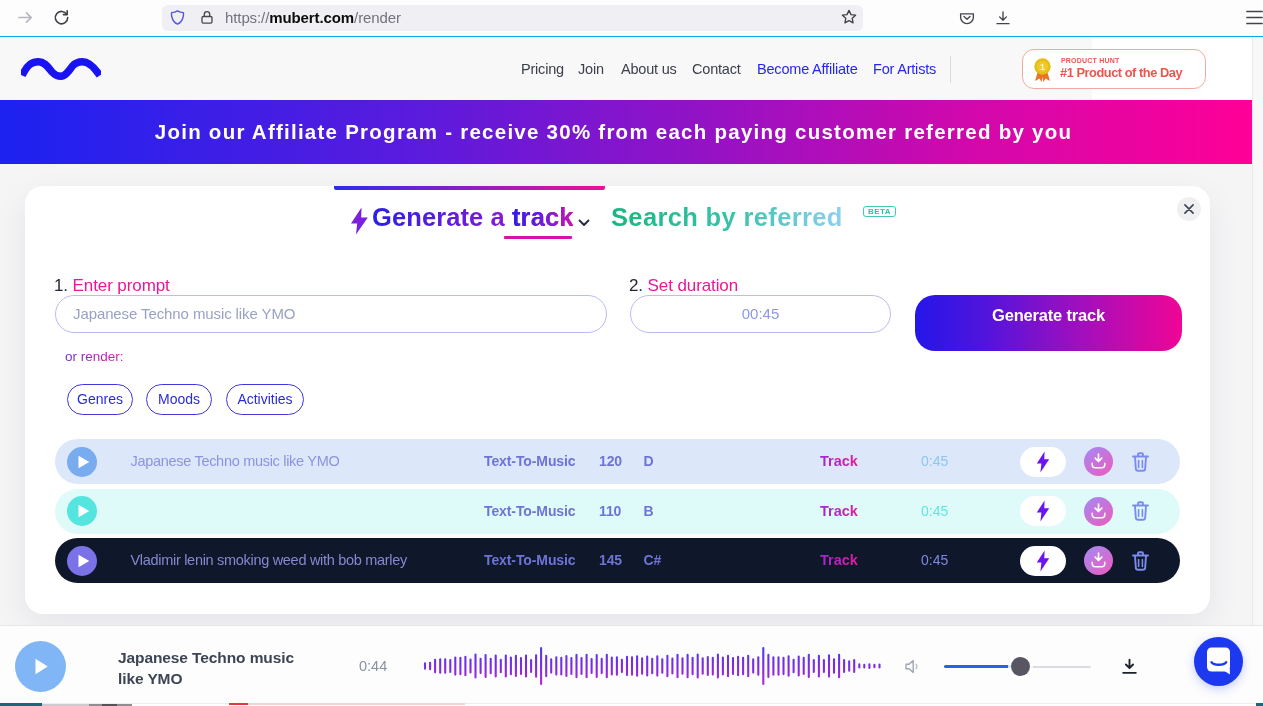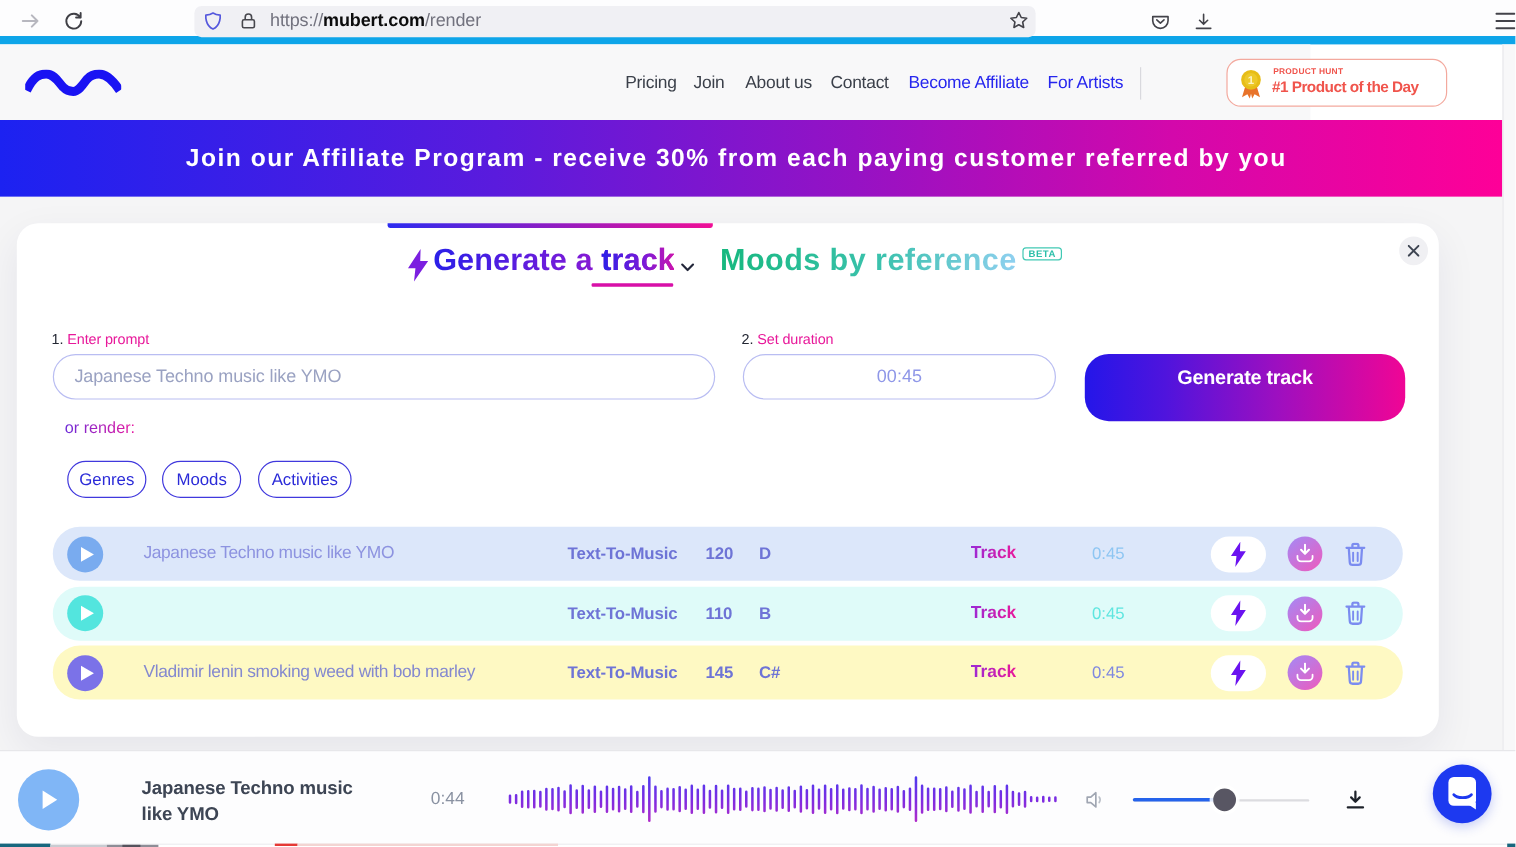--- a/index.html
+++ b/index.html
@@ -1,49 +1,49 @@
 <!DOCTYPE html>
 <html><head><meta charset="utf-8">
 <style>
   * { margin:0; padding:0; box-sizing:border-box; }
   html,body { width:1263px; height:706px; overflow:hidden; }
   body { font-family:"Liberation Sans", sans-serif; position:relative; background:#fff; }
   .abs { position:absolute; }
   svg { display:block; }
   
-  #chrome { position:absolute; left:0; top:0; width:1263px; height:37px; background:#fdfdfe; border-bottom:7px solid #0ea5e9; }
+  #chrome { position:absolute; left:0; top:0; width:1263px; height:37px; background:#fdfdfe; border-bottom:1px solid #0ea5e9; }
   #urlbar { position:absolute; left:162px; top:5px; width:701px; height:26px; background:#f0f0f4; border-radius:6px; }
   #urltext { position:absolute; left:225px; top:5px; height:26px; line-height:26px; font-size:15px; color:#72727e; letter-spacing:-0.1px;}
   #urltext b { color:#0c0c0d; font-weight:700; }
   
   #header { position:absolute; left:0; top:37px; width:1092px; height:63px; background:#f8f8f9; }
   .nav { position:absolute; top:24px; font-size:14.5px; color:#3b404a; letter-spacing:-0.2px; }
   .nav.blue { color:#2626ee; }
   #phbadge { position:absolute; left:1022px; top:12px; width:184px; height:40px; background:#fff; border:1px solid #f3a99e; border-radius:12px; }
   
   #banner { position:absolute; left:0; top:100px; width:1252px; height:64px;
     background:linear-gradient(90deg,#1c22f1 0%, #5a1bdd 33%, #9612c4 57%, #d308ab 78%, #fe0098 100%); }
   #banner .txt { position:absolute; left:21px; top:0; width:1185px; height:64px; line-height:64px; text-align:center;
     color:#fff; font-size:20.5px; font-weight:700; letter-spacing:1.25px; }
   
   #page { position:absolute; left:0; top:164px; width:1252px; height:461px; background:#f5f5f6; }
-  #card { position:absolute; left:14px; top:22px; width:1185px; height:428px; background:#fff; border-radius:18px;
+  #card { position:absolute; left:25px; top:22px; width:1185px; height:428px; background:#fff; border-radius:18px;
     box-shadow:0 12px 34px rgba(25,25,80,0.07); }
   #tabline { position:absolute; left:309px; top:0; width:271px; height:4px; border-radius:0 0 2px 2px;
     background:linear-gradient(90deg,#2b2bf0,#f00f96); }
   .gentxt { position:absolute; left:347px; top:16px; font-size:25.5px; line-height:30px; font-weight:700; letter-spacing:0.1px;
     background:linear-gradient(90deg,#2a20e8 0%, #7b1bd8 60%, #cb14ae 100%);
     -webkit-background-clip:text; background-clip:text; color:transparent; }
   .searchtxt { position:absolute; left:586px; top:16px; font-size:25.5px; line-height:30px; font-weight:700; letter-spacing:0.35px;
     background:linear-gradient(90deg,#16b87e 0%, #3cc2ae 55%, #8fd0f0 100%);
     -webkit-background-clip:text; background-clip:text; color:transparent; }
   #beta { position:absolute; left:838px; top:20px; width:33px; height:11px; border:1px solid #41c9b4; border-radius:3px;
     font-size:8px; font-weight:700; color:#2bbfa9; text-align:center; line-height:9px; letter-spacing:0.4px; }
   #closebtn { position:absolute; left:1151.5px; top:10.5px; width:24px; height:24px; border-radius:50%; background:#f0f0f3; }
-  .label { position:absolute; font-size:12px; color:#e8189a; letter-spacing:-0.1px; }
+  .label { position:absolute; font-size:17px; color:#e8189a; letter-spacing:-0.1px; }
   .label b { color:#232733; font-weight:400; }
   .input { position:absolute; height:38px; border:1.5px solid #b9bdf2; border-radius:19px; background:#fff; }
   #genbtn { position:absolute; left:890px; top:109px; width:267px; height:56px; border-radius:20px;
     background:linear-gradient(90deg,#2416e9 0%, #4f14dd 25%, #9d0fc0 60%, #f00595 100%);
     color:#fff; font-size:16.5px; font-weight:700; text-align:center; line-height:40px; letter-spacing:-0.2px; }
   #orchoose { position:absolute; left:40px; top:163px; font-size:13.5px; font-weight:400;
     background:linear-gradient(90deg,#6d2bd8,#e818a0); -webkit-background-clip:text; background-clip:text; color:transparent; }
   .pill { position:absolute; top:198px; height:31px; border:1.5px solid #4038dd; border-radius:16px;
     color:#2b2bd8; font-size:14px; text-align:center; line-height:28px; background:#fff; }
   .row { position:absolute; left:30px; width:1125px; height:45px; border-radius:22.5px; }
@@ -132,21 +132,21 @@
 <div id="card">
   <div id="tabline"></div>
   <svg class="abs" style="left:325px;top:21px" width="19" height="28" viewBox="0 0 19 28">
         <path d="M11.5 0.5 L1 16.5 h6.2 L6 27.5 L17.8 10.5 h-6.6 z" fill="#7b1fe0"></path>
       </svg>
   <div class="gentxt">Generate a <span style="background:inherit;-webkit-background-clip:text;background-clip:text;">track</span></div>
   <div class="abs" style="left:479px;top:50px;width:68px;height:2.5px;background:#d810a8;border-radius:1px"></div>
   <svg class="abs" style="left:553px;top:33px" width="12" height="8" viewBox="0 0 12 8" fill="none" stroke="#23273a" stroke-width="1.8" stroke-linecap="round" stroke-linejoin="round">
         <path d="M1.5 1.5L6 6l4.5-4.5"></path>
       </svg>
-  <div class="searchtxt">Moods by reference</div>
+  <div class="searchtxt">Search by referred</div>
   <div id="beta">BETA</div>
   <div id="closebtn">
         <svg style="margin:7px" width="10" height="10" viewBox="0 0 11 11" stroke="#3e4552" stroke-width="1.8" stroke-linecap="round">
           <path d="M1 1l9 9M10 1l-9 9"></path>
         </svg>
       </div>
 
   <div class="label" style="left:29px;top:90px"><b>1.</b> Enter prompt</div>
   <div class="input" style="left:30px;top:109px;width:552px;">
         <span style="position:absolute;left:17px;top:0;line-height:35px;font-size:15px;color:#9aa2c2;letter-spacing:-0.1px;">Japanese Techno music like YMO</span>
@@ -212,21 +212,21 @@
             <path d="M1.2 10.2v1.6a3 3 0 0 0 3 3h6.6a3 3 0 0 0 3-3v-1.6" stroke-width="1.5"></path>
           </svg>
         </div>
     <svg class="abs" style="left:1077px;top:12.5px" width="17" height="20" viewBox="0 0 17 20" fill="none" stroke="#7b8cf0" stroke-width="1.9">
           <path d="M1 4.5h15" stroke-linecap="round"></path>
           <path d="M6 4.2V2.4a1.2 1.2 0 0 1 1.2-1.2h2.6A1.2 1.2 0 0 1 11 2.4v1.8"></path>
           <path d="M3 4.8l0.8 11.7A2.4 2.4 0 0 0 6.2 18.8h4.6a2.4 2.4 0 0 0 2.4-2.3L14 4.8"></path>
           <path d="M6.6 8.5v7M10.4 8.5v7" stroke-linecap="round" stroke-width="1.6"></path>
         </svg>
   </div>
-  <div class="row" style="top:352px;background:#fef9c3;">
+  <div class="row" style="top:352px;background:#0f172a;">
     <div class="playc" style="background:#7b72e8">
           <svg style="margin:8px 0 0 11px" width="12" height="14" viewBox="0 0 12 14">
             <path d="M0.5 0.8v12.4L11.3 7z" fill="#fff"></path>
           </svg>
         </div>
     <div class="rtitle" style="color:#8489cf">Vladimir lenin smoking weed with bob marley</div>
     <div class="rcol" style="left:429px">Text-To-Music</div>
     <div class="rcol" style="left:544px">145</div>
     <div class="rcol" style="left:588.5px">C#</div>
     <div class="rtrack">Track</div>

